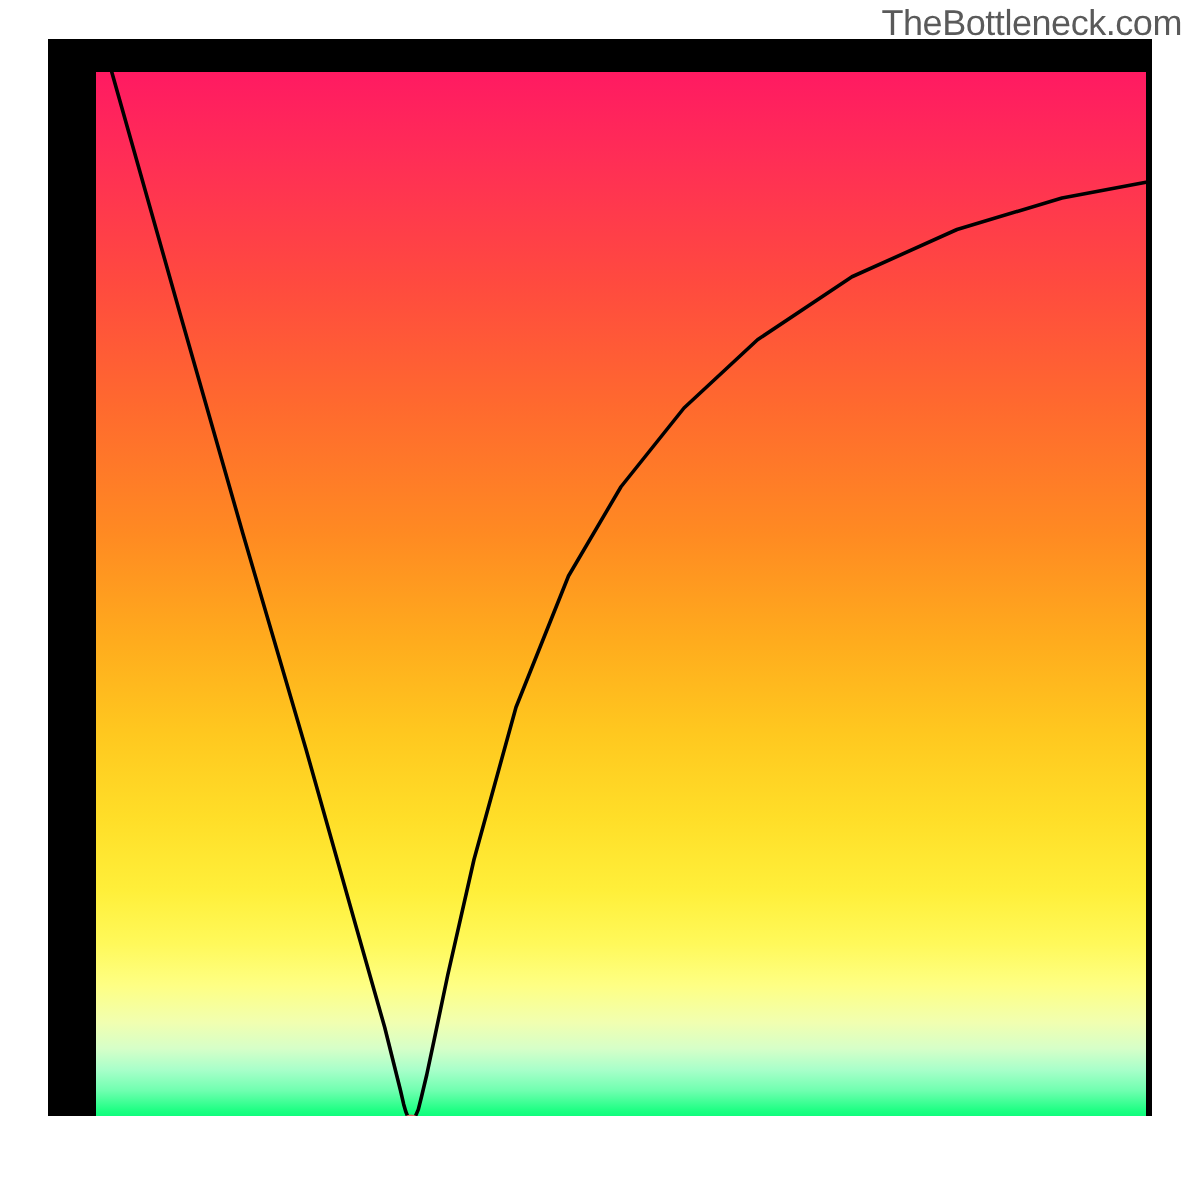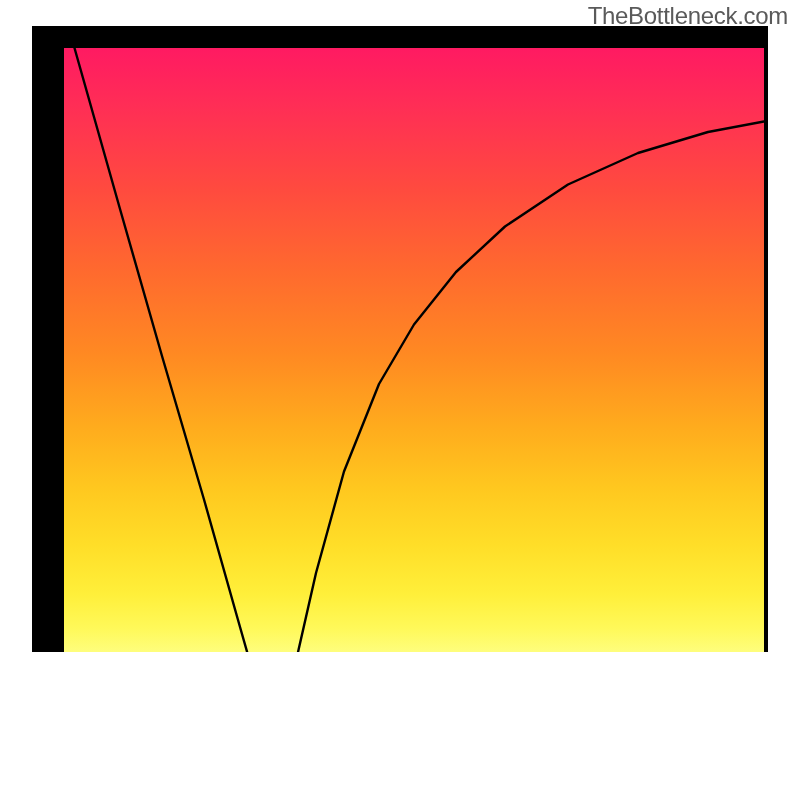--- a/index.html
+++ b/index.html
@@ -3,21 +3,21 @@
 <meta charset="utf-8">
 <style>
   body {
     margin: 0;
     padding: 0;
     background: #fff;
     font-family: Arial, Helvetica, sans-serif;
   }
   .wrap {
     width: 800px;
-    height: 652px;
+    height: 744px;
     position: relative;
     overflow: hidden;
   }
   .watermark {
     position: absolute;
     top: 2px;
     right: 12px;
     font-size: 24px;
     font-weight: 500;
     color: #5a5a5a;

